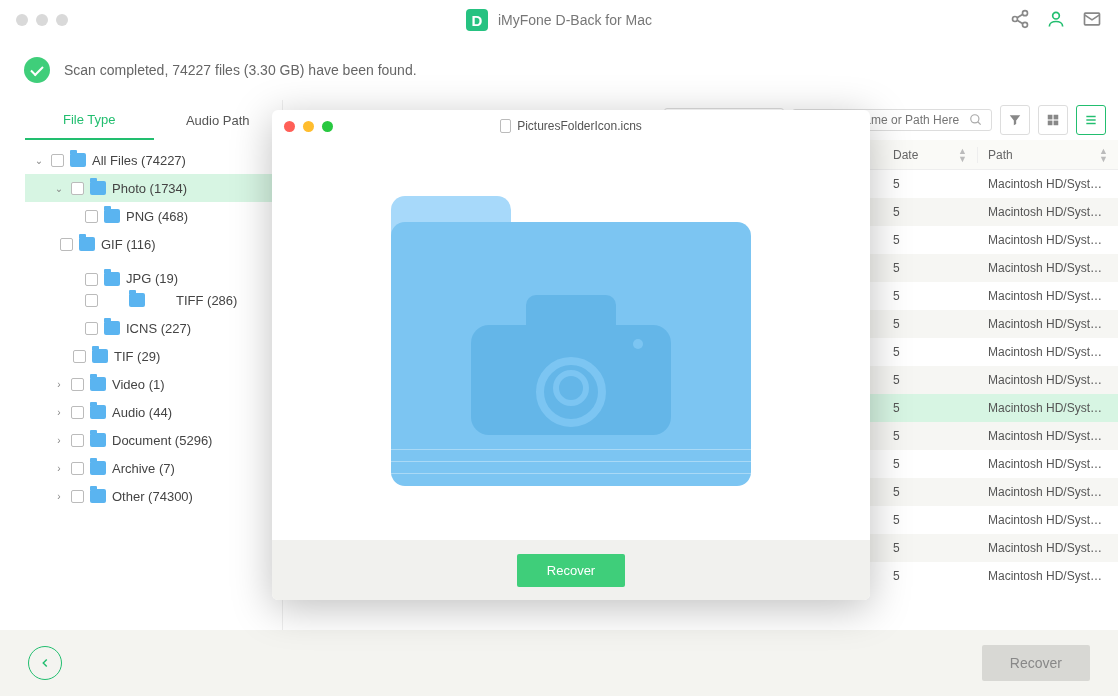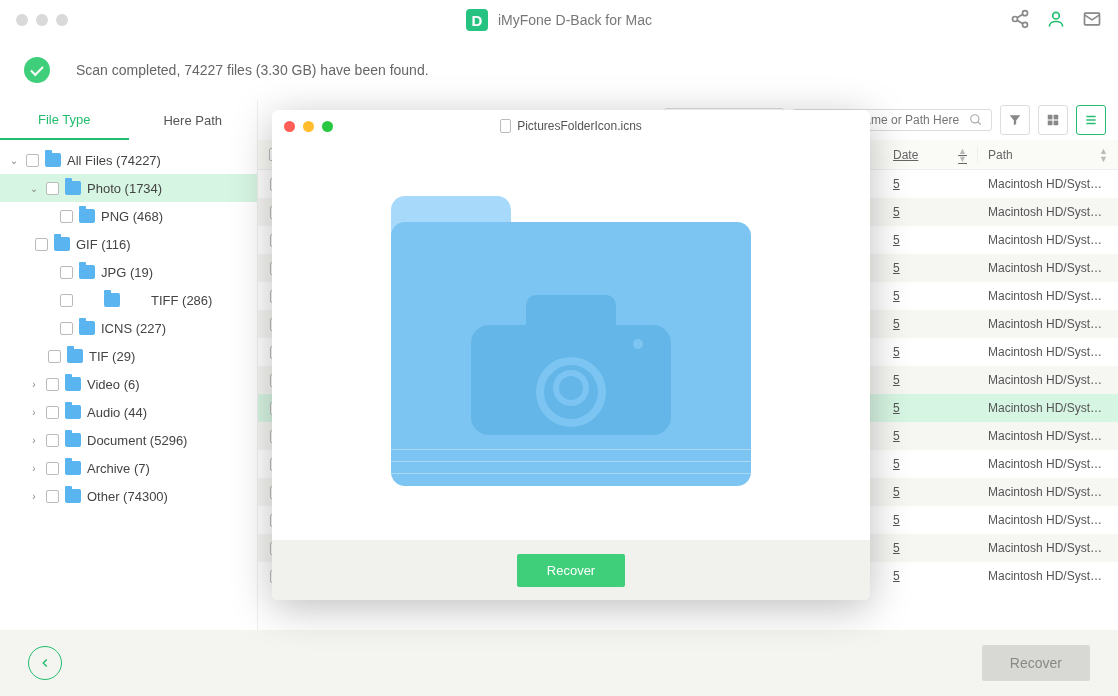--- a/index.html
+++ b/index.html
@@ -9,27 +9,27 @@
   .titlebar { height: 40px; display: flex; align-items: center; padding: 0 16px; background: #fff; }
   .traffic { display: flex; gap: 8px; margin-right: 16px; }
   .dot { width: 12px; height: 12px; border-radius: 50%; background: #d9d9d9; }
   .title-center { position: absolute; left: 0; right: 0; display: flex; justify-content: center; align-items: center; gap: 10px; pointer-events: none; }
   .app-logo { width: 22px; height: 22px; background: #26c281; border-radius: 4px; display: flex; align-items: center; justify-content: center; color: #fff; font-weight: 700; font-size: 15px; }
   .app-title { font-size: 14px; color: #777; }
   .title-right { margin-left: auto; display: flex; gap: 16px; align-items: center; }
   .title-right svg { width: 20px; height: 20px; }
 
   
-  .statusbar { height: 60px; display: flex; align-items: center; padding: 0 24px; gap: 26px; }
+  .statusbar { height: 60px; display: flex; align-items: center; padding: 0 24px; gap: 14px; }
   .check-circle { width: 26px; height: 26px; border-radius: 50%; background: #3fce7a; display: flex; align-items: center; justify-content: center; }
   .check-circle::after { content: ""; width: 10px; height: 5px; border-left: 2px solid #fff; border-bottom: 2px solid #fff; transform: rotate(-45deg); margin-top: -2px; }
   .status-text { font-size: 14px; color: #666; }
 
   
-  .main { display: flex; height: 530px; }
+  .main { display: flex; height: 530px; margin-left: 25px; }
   .sidebar { width: 258px; border-right: 1px solid #eee; display:flex; flex-direction:column; }
   .tabs { display: flex; height: 40px; }
   .tab { flex:1; display:flex; align-items:center; justify-content:center; font-size:13px; cursor:pointer; color:#555; }
   .tab.active { color:#22be6f; border-bottom:2px solid #22be6f; }
 
   .tree { padding: 6px 0; overflow:auto; }
   .tree-item { display:flex; align-items:center; height: 28px; padding-left: 8px; gap:6px; cursor:pointer; }
   .tree-item.selected { background:#d7f5e3; }
   .disclosure { width:12px; color:#888; font-size:10px; text-align:center; }
   .cb { width:13px; height:13px; border:1px solid #bbb; border-radius:2px; background:#fff; }
@@ -45,21 +45,21 @@
   .searchbox input { border:none; outline:none; font-size:12px; flex:1; color:#aaa; }
   .icon-btn { width:30px; height:30px; border:1px solid #ddd; border-radius:3px; display:flex; align-items:center; justify-content:center; color:#888; }
   .icon-btn.active { border-color:#22be6f; color:#22be6f; }
 
   .table { flex:1; overflow:hidden; }
   .thead { display:flex; height:30px; background:#fafaf7; align-items:center; font-size:12px; color:#666; border-bottom:1px solid #eee; }
   .th { padding:0 10px; border-right:1px solid #eee; display:flex; align-items:center; justify-content:space-between; }
   .th:last-child { border-right:none; }
   .sort-arrows { color:#bbb; font-size:9px; line-height:8px; }
   .col-cb { width:36px; justify-content:center; }
-  .col-date { width:95px;text-decoration:underline; }
+  .col-date { width:95px; }
   .col-path { width:140px; }
   .col-spacer { flex:1; }
 
   .trow { display:flex; height:28px; align-items:center; font-size:12px; color:#555; }
   .trow.alt { background:#f6f6f3; }
   .trow.sel { background:#d7f5e3; }
   .td { padding:0 10px; }
   .td.col-cb { justify-content:center; display:flex; }
   .td.col-spacer { flex:1; }
   .td.col-date { width:95px; }
@@ -137,21 +137,21 @@
 <div class="statusbar">
   <div class="check-circle"></div>
   <div class="status-text">Scan completed, 74227 files (3.30 GB) have been found.</div>
 </div>
 
 <div class="main">
 
   <div class="sidebar">
     <div class="tabs">
       <div class="tab active">File Type</div>
-      <div class="tab">Here Path</div>
+      <div class="tab">Audio Path</div>
     </div>
     <div class="tree">
       <div class="tree-item" style="padding-left:8px">
         <span class="disclosure">⌄</span>
         <span class="cb"></span>
         <span class="folder-icn"></span>
         <span class="tree-label">All Files (74227)</span>
       </div>
       <div class="tree-item selected" style="padding-left:28px">
         <span class="disclosure">⌄</span>
@@ -163,21 +163,21 @@
           <div class="tree-item" style="padding-left: 60px;">
             <span class="cb"></span>
             <span class="folder-icn"></span>
             <span class="tree-label">PNG (468)</span>
           </div>
           <div class="tree-item" style="padding-left: 35px;">
             <span class="cb"></span>
             <span class="folder-icn"></span>
             <span class="tree-label">GIF (116)</span>
           </div>
-          <div class="tree-item" style="padding-left: 60px;">
+          <div class="tree-item" style="padding-left: 60px; align-items: flex-end;">
             <span class="cb"></span>
             <span class="folder-icn"></span>
             <span class="tree-label">JPG (19)</span>
           </div>
           <div class="tree-item" style="padding-left: 60px; gap: 31px;">
             <span class="cb"></span>
             <span class="folder-icn"></span>
             <span class="tree-label">TIFF (286)</span>
           </div>
           <div class="tree-item" style="padding-left: 60px;">
@@ -189,21 +189,21 @@
             <span class="cb"></span>
             <span class="folder-icn"></span>
             <span class="tree-label">TIF (29)</span>
           </div>
         </div>
       <div id="root-siblings">
           <div class="tree-item" style="padding-left: 28px;">
             <span class="disclosure">›</span>
             <span class="cb"></span>
             <span class="folder-icn"></span>
-            <span class="tree-label">Video (6)</span>
+            <span class="tree-label">Video (1)</span>
           </div>
           <div class="tree-item" style="padding-left: 28px;">
             <span class="disclosure">›</span>
             <span class="cb"></span>
             <span class="folder-icn"></span>
             <span class="tree-label">Audio (44)</span>
           </div>
           <div class="tree-item" style="padding-left: 28px;">
             <span class="disclosure">›</span>
             <span class="cb"></span>

